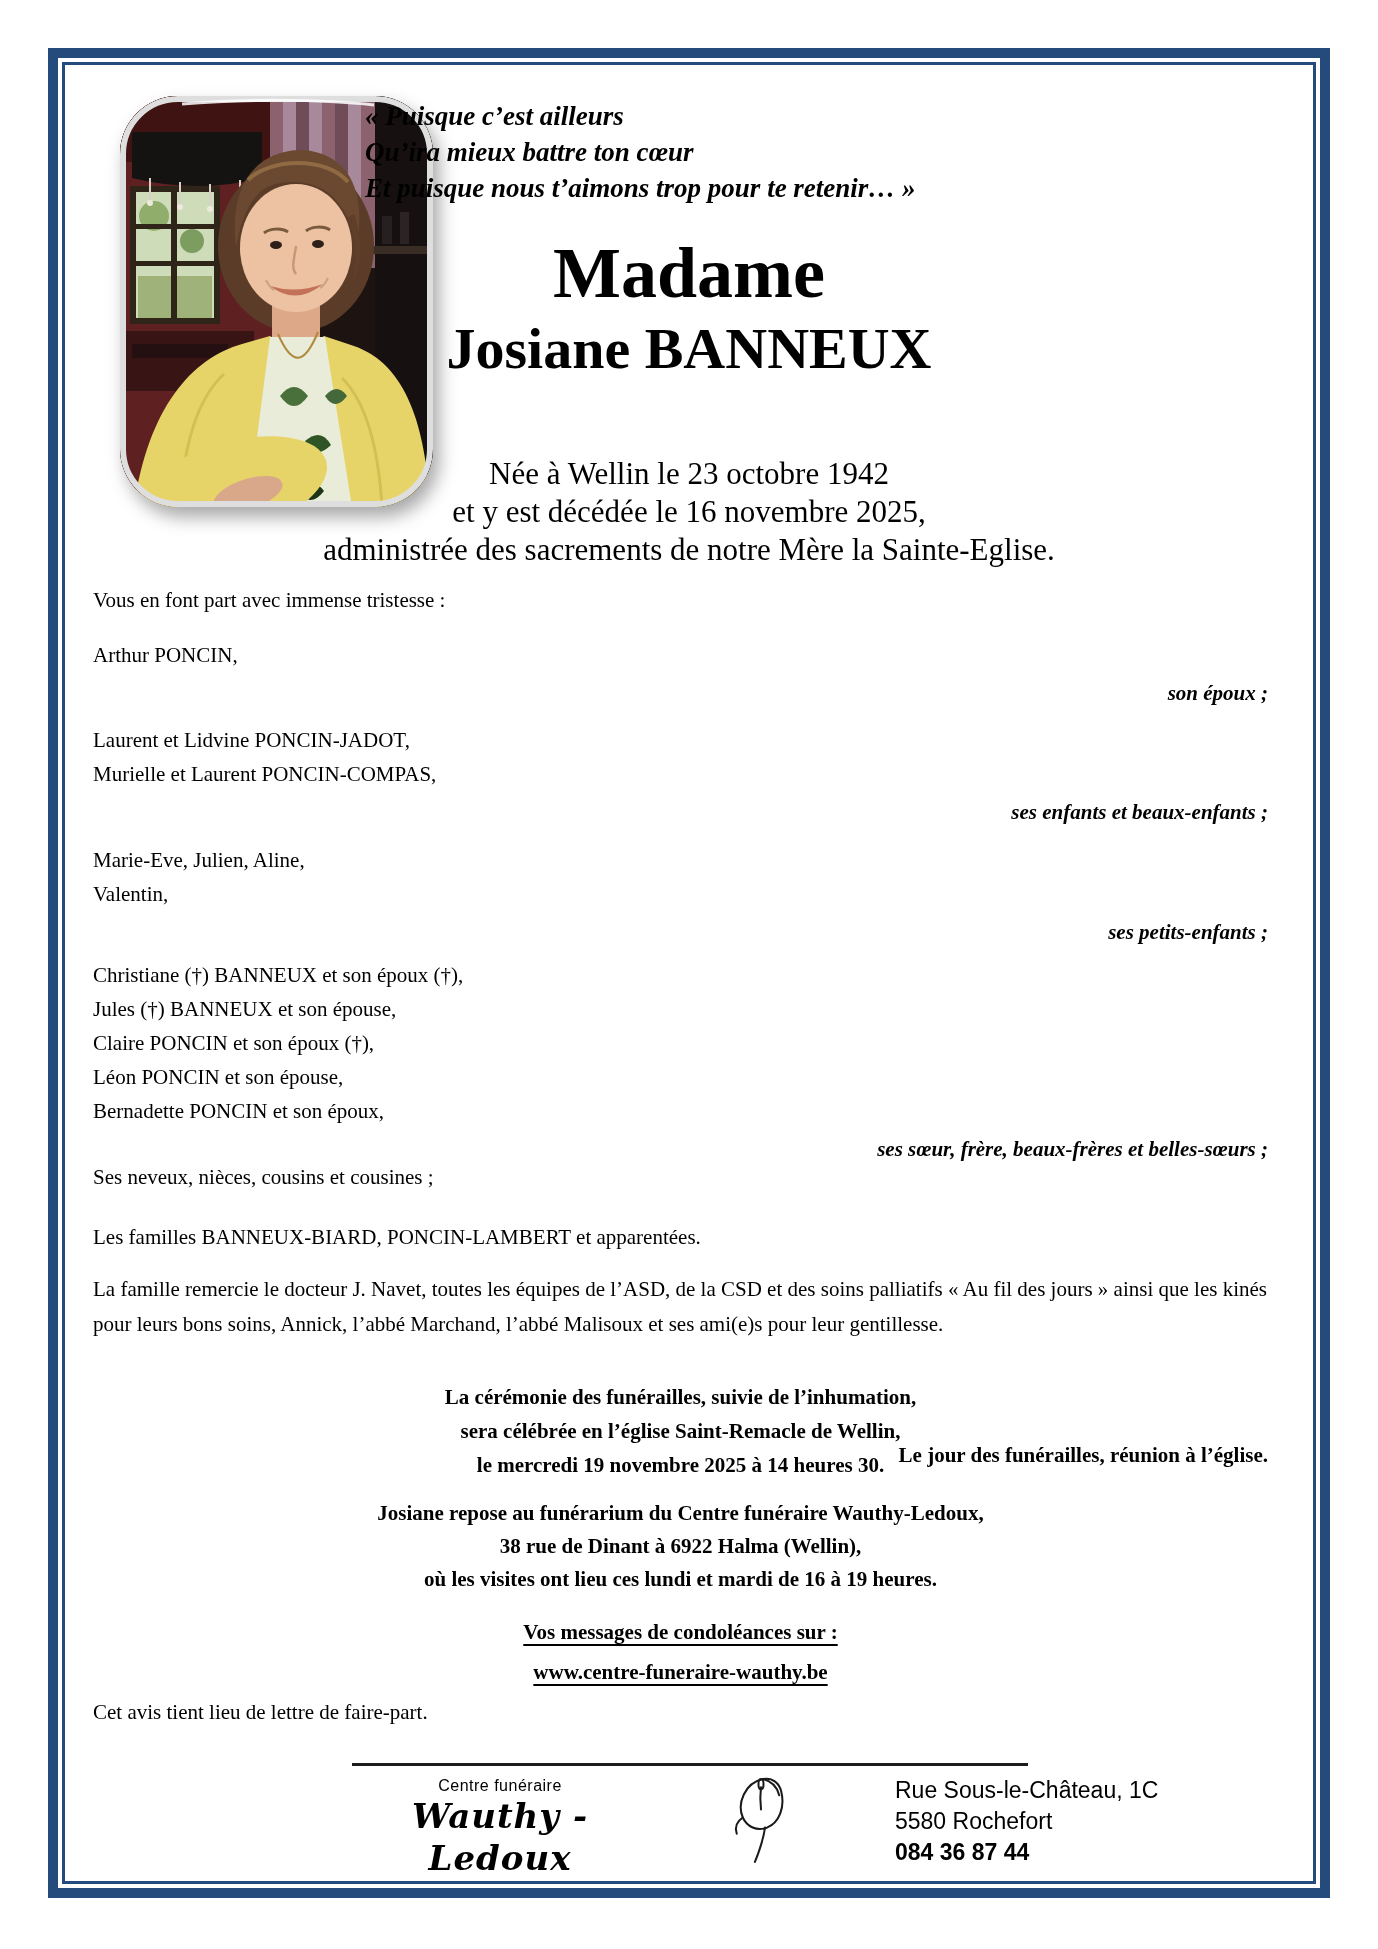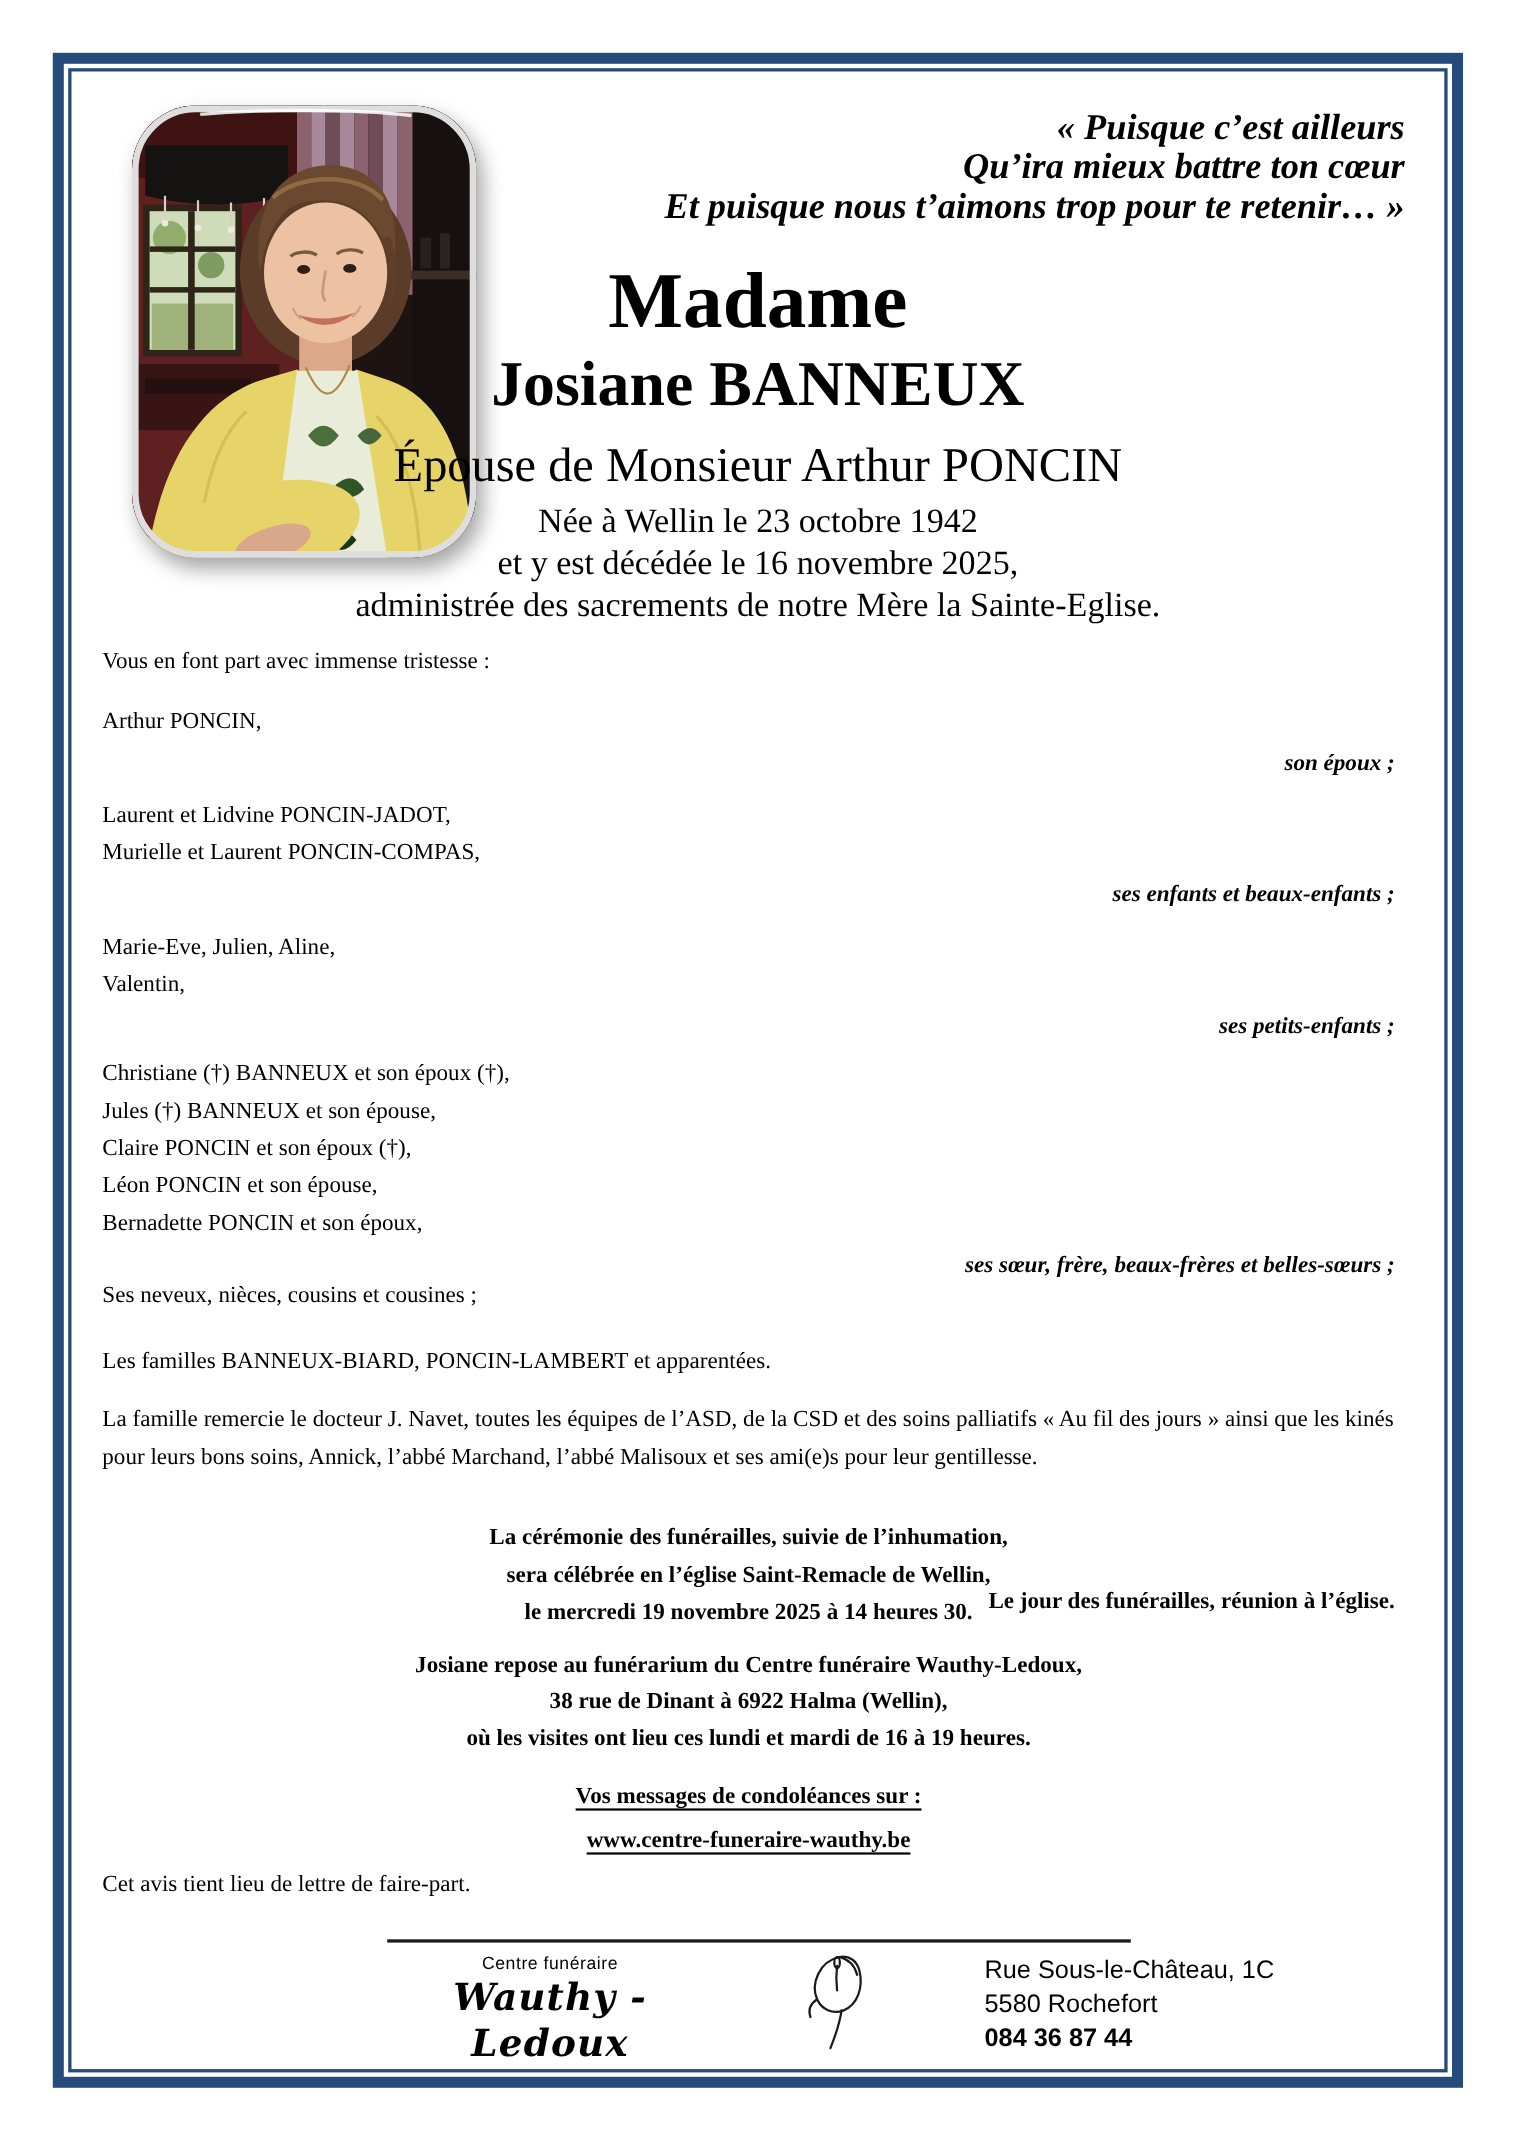--- a/index.html
+++ b/index.html
@@ -18,22 +18,22 @@
 
   
   .photo-wrap {
     position:absolute; left:55px; top:31px; width:313px; height:411px;
     border-radius:58px; box-shadow:6px 10px 18px rgba(0,0,0,0.35);
   }
   .photo-wrap svg { display:block; }
 
   
   .quote {
-    position:absolute; top:33px; left:300px; right:36px; text-align:right;
-    font-size:33px; line-height:36px; font-weight:bold; font-style:italic;
+    position:absolute; top:33px; left:300px; right:36px; 
+    font-size:27px; line-height:36px; font-weight:bold; font-style:italic;
   }
   .title-line1 { position:absolute; top:176px;  left:0; right:0; text-align:center; font-size:72px; font-weight:bold; line-height:64px; }
   .title-line2 { position:absolute; top:248px; left:0; right:0; text-align:center; font-size:58px; font-weight:bold; line-height:72px; }
   .subtitle    { position:absolute; top:330px; left:0; right:0; text-align:center; font-size:44px; line-height:56px; }
   .dates       { position:absolute; top:390px; left:0; right:0; text-align:center; font-size:31px; line-height:38px; }
 
   
   .sec { position:absolute; left:28px; right:45px; font-size:21px; line-height:34px; }
   .sec p { margin:0; }
   .relation { text-align:right; font-weight:bold; font-style:italic; margin-top:4px !important; }
@@ -169,21 +169,20 @@
       </div>
 
       <div class="quote">
         <p style="margin:0">« Puisque c’est ailleurs</p>
         <p style="margin:0">Qu’ira mieux battre ton cœur</p>
         <p style="margin:0">Et puisque nous t’aimons trop pour te retenir… »</p>
       </div>
 
       <div class="title-line1">Madame</div>
       <div class="title-line2">Josiane BANNEUX</div>
-      <div class="subtitle">Épouse de Monsieur Arthur PONCIN</div>
       <div class="dates">
         <p style="margin:0">Née à Wellin le 23 octobre 1942</p>
         <p style="margin:0">et y est décédée le 16 novembre 2025,</p>
         <p style="margin:0">administrée des sacrements de notre Mère la Sainte-Eglise.</p>
       </div>
 
       <div class="sec pos-intro">
         <p>Vous en font part avec immense tristesse :</p>
       </div>
 

